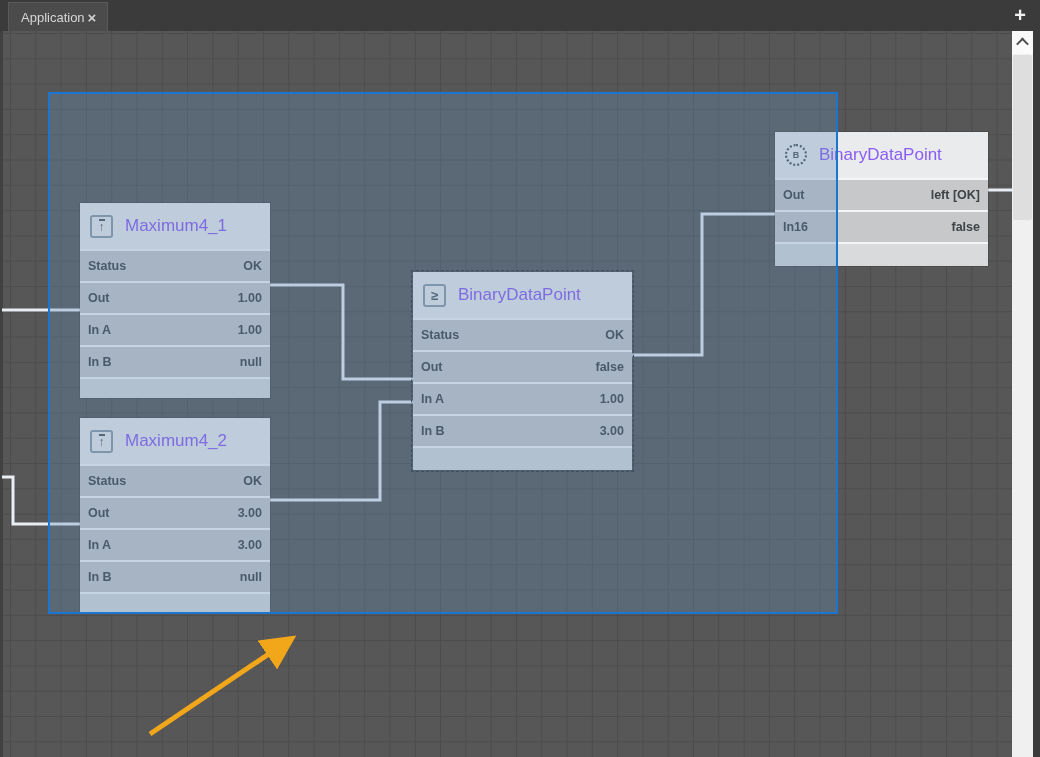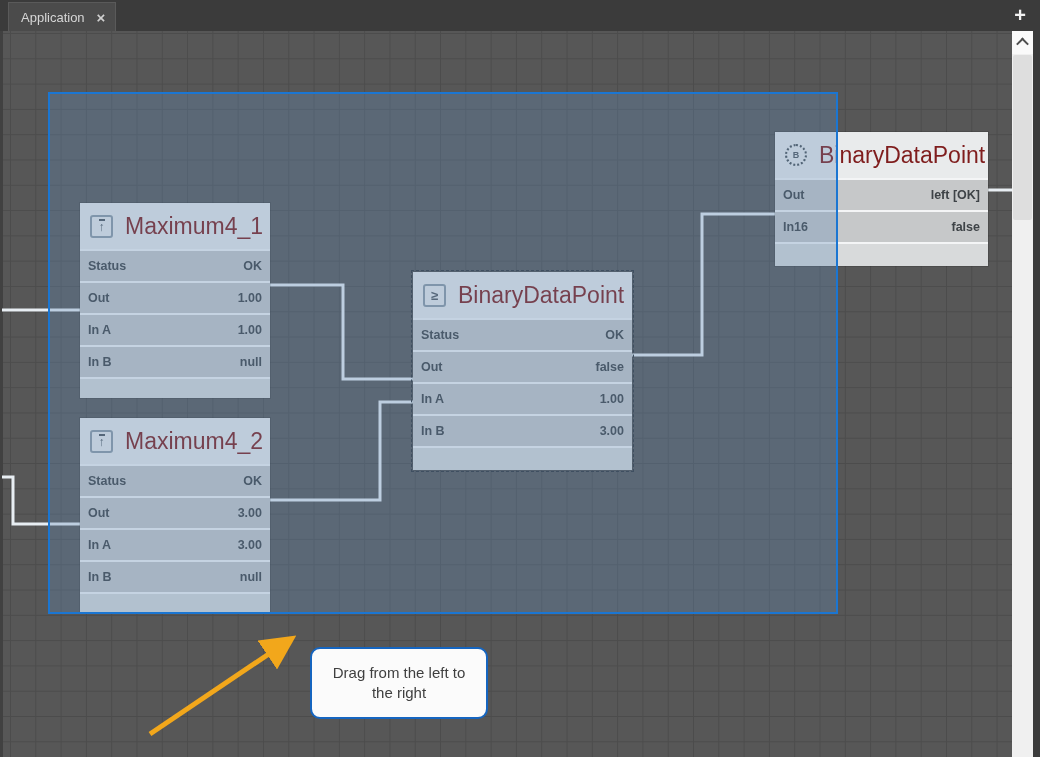--- a/index.html
+++ b/index.html
@@ -6,21 +6,21 @@
   body{
     width:1040px;height:757px;overflow:hidden;position:relative;
     background:#3b3b3b;
     font-family:"Liberation Sans", sans-serif;
     -webkit-font-smoothing:antialiased;
   }
   
   .tabbar{position:absolute;left:0;top:0;width:100%;height:31px;background:#3b3b3b;}
   .tab{
     position:absolute;left:8px;top:2px;height:29px;min-width:100px;
-    background:#4b4b4b;display:flex;align-items:center;gap:12px;
+    background:#4b4b4b;display:flex;align-items:center;gap:3px;
     padding:0 10px 0 12px;box-sizing:border-box;border:1px solid #5a5a5a;border-bottom:none;
   }
   .tab-label{color:#d6d6d6;font-size:13px;}
   .tab-close{color:#d0d0d0;font-size:15px;font-weight:bold;line-height:1;cursor:pointer;}
   .add-btn{
     position:absolute;right:9px;top:3px;width:22px;height:24px;
     color:#f2f2f2;font-size:20px;font-weight:bold;text-align:center;line-height:24px;cursor:pointer;
   }
   
   .canvas{
@@ -35,21 +35,21 @@
   .canvas-left-edge{position:absolute;left:0;top:0;width:3px;height:100%;background:#414141;}
   .wires{position:absolute;left:0;top:0;width:1012px;height:726px;}
   .wires polyline{fill:none;stroke:#e8eef3;stroke-width:3;}
   
   .block{position:absolute;box-shadow:0 0 0 1px rgba(0,0,0,0.12);}
   .block.selected{outline:1px dashed #2e3338;outline-offset:1px;}
   .block-header{
     height:46px;background:#e9ebec;display:flex;align-items:center;
     border-bottom:2px solid #f4f5f6;
   }
-  .block-title{color:#7f1d1d;font-size:23px;margin-left:12px;white-space:nowrap;}
+  .block-title{color:#8b5cf6;font-size:17px;margin-left:12px;white-space:nowrap;}
   .block-icon{
     width:22px;height:22px;margin-left:10px;flex:0 0 auto;
     display:flex;align-items:center;justify-content:center;
     color:#4e565e;
   }
   .block-icon.frame{border:2px solid #8d9aa5;border-radius:3px;width:19px;height:19px;}
   .icon-maxglyph{
     display:inline-block;border-top:2px solid #4e565e;padding-top:0px;
     font-size:12px;font-weight:bold;line-height:12px;
   }
@@ -210,21 +210,20 @@
 
   <svg class="anno-arrow">
     <defs>
       <marker id="ah" markerWidth="7" markerHeight="7" refX="5" refY="3.5" orient="auto">
         <polygon points="0,0 7,3.5 0,7" fill="#F2A71B"></polygon>
       </marker>
     </defs>
     <line x1="150" y1="703" x2="288" y2="610" stroke="#F2A71B" stroke-width="5" marker-end="url(#ah)"></line>
   </svg>
 
-  <div class="tooltip">Drag from the left to the right</div>
 </div>
 
 <div class="vscroll">
   <div class="vscroll-btn">
     <span class="chev-up"></span>
   </div>
   <div class="vscroll-thumb"></div>
 </div>
 
 </body></html>

